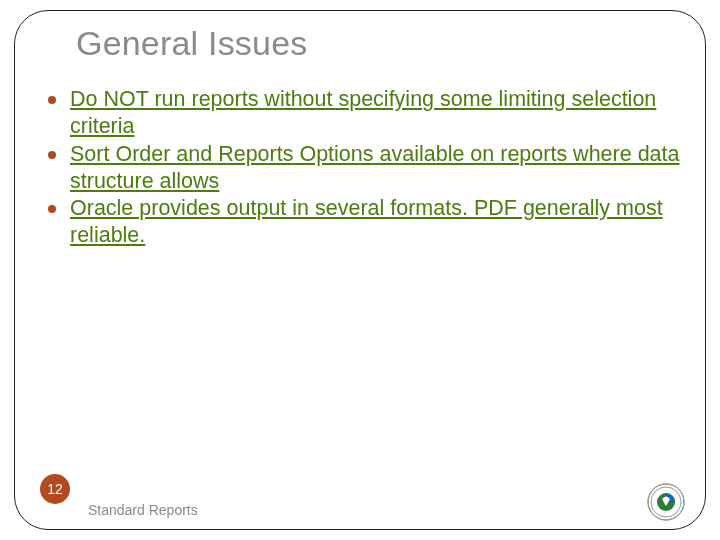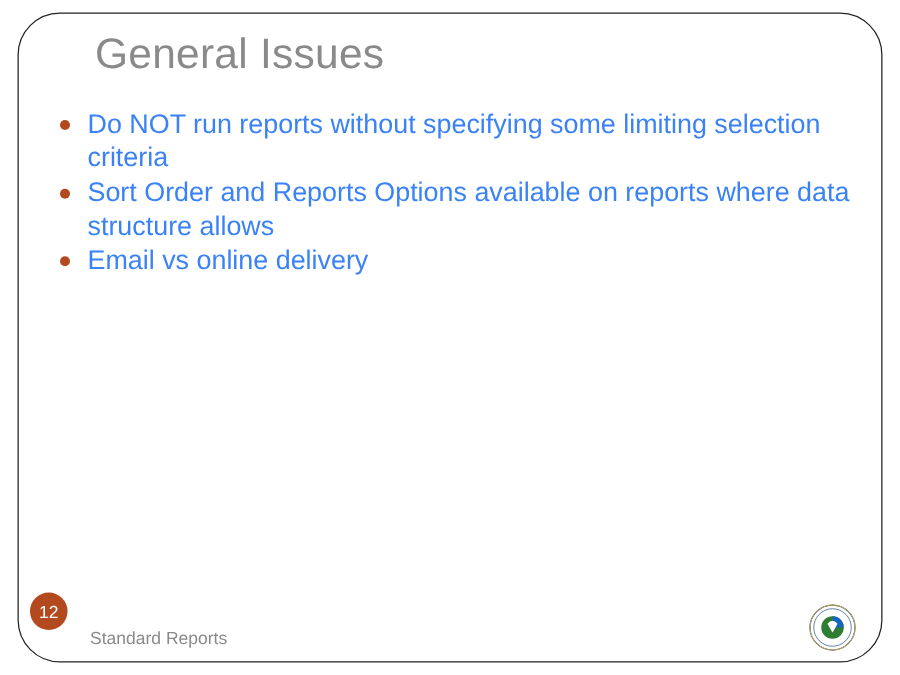--- a/index.html
+++ b/index.html
@@ -35,22 +35,23 @@
     right: 40px;
   }
   .bullets {
     list-style: none;
   }
   .bullets > li {
     position: relative;
     padding-left: 26px;
     font-size: 21.5px;
     line-height: 1.27;
-    color: #3b82f6;
+    color: #4d7c0f;
     margin-bottom: 0px;
+    text-decoration: underline;
   }
   .bullets > li::before {
     content: "";
     position: absolute;
     left: 4px;
     top: 10px;
     width: 8px;
     height: 8px;
     background: #b34a1f;
     border-radius: 50%;
@@ -66,20 +67,21 @@
   .pagenum {
     width: 30px;
     height: 30px;
     border-radius: 50%;
     background: #b34a1f;
     color: #fff;
     font-size: 14px;
     display: flex;
     align-items: center;
     justify-content: center;
+    margin-left: 16px;
   }
   .footer-text {
     font-size: 14px;
     color: #8a8a8a;
     margin-top: 42px;
   }
   .logo {
     position: absolute;
     right: 34px;
     bottom: 18px;
@@ -93,21 +95,21 @@
 
 <div class="slide">
   <div class="frame"></div>
 
   <div class="title">General Issues</div>
 
   <div class="content">
     <ul class="bullets">
       <li><span>Do NOT run reports without specifying some limiting selection criteria</span></li>
       <li><span>Sort Order and Reports Options available on reports where data structure allows</span></li>
-      <li><span>Email vs online delivery</span></li>
+      <li><span>Oracle provides output in several formats. PDF generally most reliable.</span></li>
     </ul>
   </div>
 
   <div class="footer">
     <div class="pagenum">
       <span>12</span>
     </div>
     <div class="footer-text">Standard Reports</div>
   </div>
 

